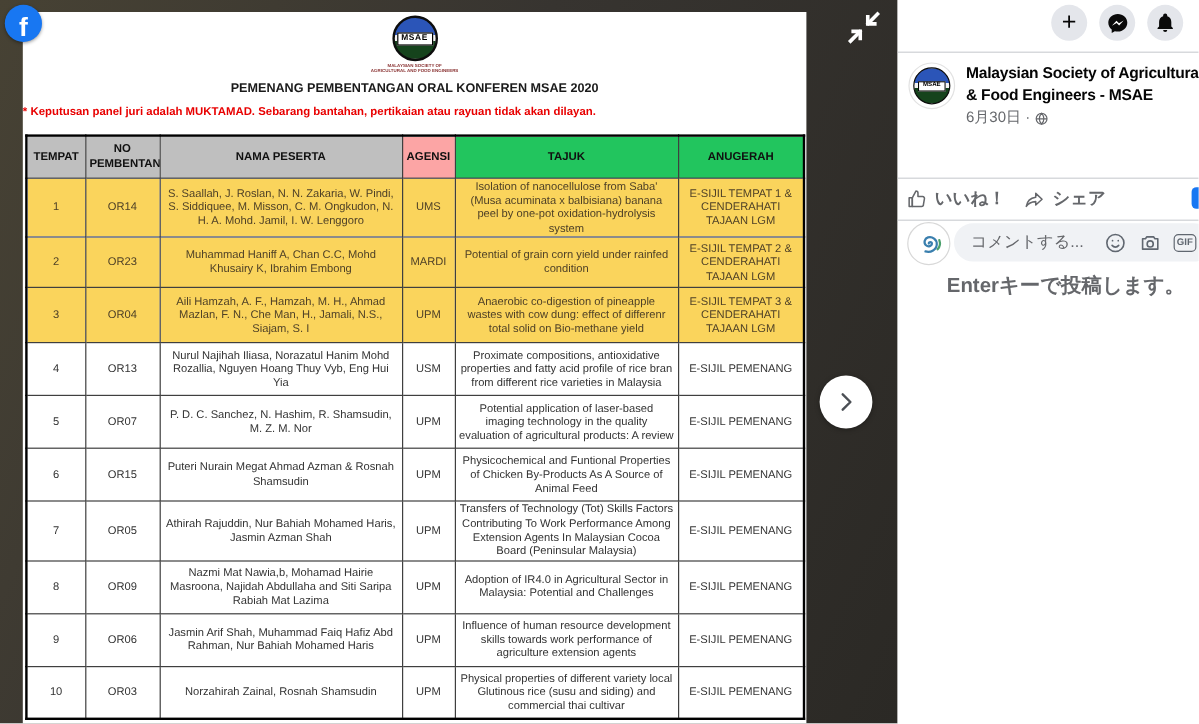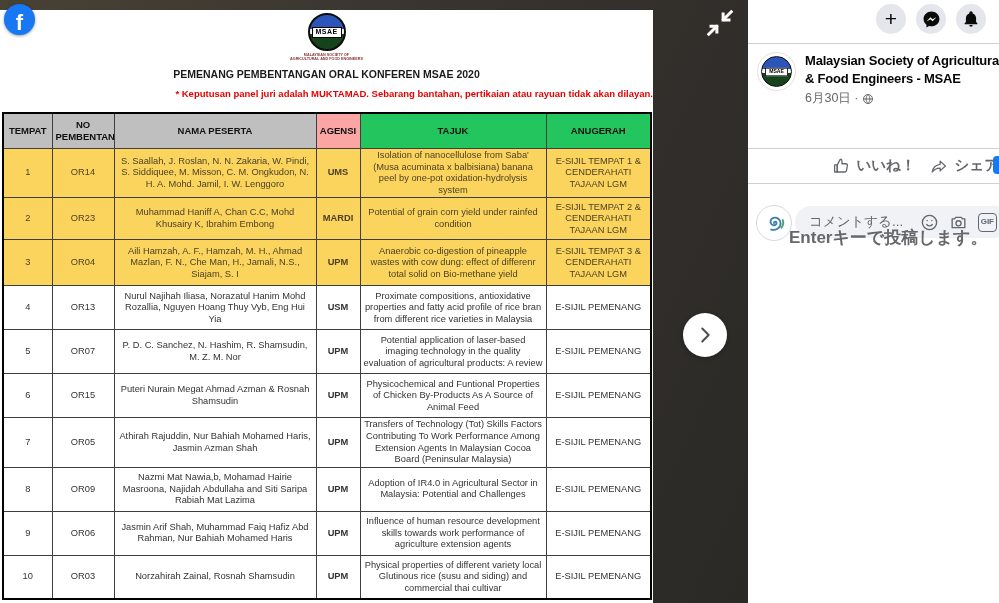--- a/index.html
+++ b/index.html
@@ -23,54 +23,54 @@
     position:absolute;left:701px;top:5px;width:38px;height:38px;border:none;
     background:transparent;cursor:pointer;padding:0;
   }
   .next-btn{
     position:absolute;left:683px;top:313px;width:44px;height:44px;border:none;border-radius:50%;
     background:#fff;cursor:pointer;display:flex;align-items:center;justify-content:center;
     box-shadow:0 1px 4px rgba(0,0,0,.35);padding:0;
   }
   
   .page{
-    position:absolute;left:0;top:10px;width:653px;height:593px;background:#fff;
+    position:absolute;left:19px;top:10px;width:653px;height:593px;background:#fff;
     cursor:pointer;
   }
   .doc-logo{
     width:34px;height:34px;border-radius:50%;border:2px solid #0d0d0d;margin:3px auto 0;
     background:linear-gradient(to bottom,#2b55b8 0%,#2b55b8 42%,#f5f5f5 42%,#f5f5f5 56%,#15431c 56%,#15431c 100%);
     position:relative;
   }
   .doc-logo .band{
     position:absolute;left:2px;right:2px;top:12px;height:9px;background:#fff;border:1px solid #000;
     font-size:7px;font-weight:bold;text-align:center;line-height:8px;letter-spacing:.5px;color:#000;
   }
   .doc-logo-sub{
     text-align:center;font-size:6px;color:#8a3434;font-weight:bold;line-height:1.1;margin-top:2px;
     transform:scale(.62);transform-origin:center top;white-space:nowrap;
   }
   .doc-title{
     margin-top:2px;text-align:center;font-size:10.5px;font-weight:bold;color:#1a1a1a;
   }
   .doc-note{
-    margin-top:8px;text-align:right;font-size:9.5px;font-weight:bold;color:#e80000;
+    margin-top:8px;text-align:left;font-size:9.5px;font-weight:bold;color:#e80000;
   }
   table.results{
     position:absolute;left:2px;top:102px;width:648px;border-collapse:collapse;table-layout:fixed;
     border:2px solid #000000;
   }
   table.results th,table.results td{
     border:1px solid #3f3f3f;text-align:center;vertical-align:middle;
     padding:1px 3px;line-height:1.25;overflow:hidden;
   }
   table.results th{background:#BFBFBF;font-size:9.5px;font-weight:bold;color:#101010;height:32px;}
   table.results td{font-size:9.3px;color:#333;}
   table.results tr.hl td{color:#4f4127;}
-  table.results td.agency{font-weight:bold;margin-left:36px;}
+  table.results td.agency{font-weight:normal;margin-left:36px;}
   
   .panel{
     position:absolute;left:748px;top:0;width:251px;height:603px;background:#fff;overflow:hidden;
   }
   .toolbar{position:absolute;top:4px;left:128px;display:flex;gap:10px;}
   .tb-btn{
     width:30px;height:30px;border-radius:50%;background:#e4e6eb;border:none;cursor:pointer;
     display:flex;align-items:center;justify-content:center;padding:0;color:#050505;
   }
   .tb-btn .plus{font-size:21px;font-weight:400;line-height:1;margin-top:-2px;}
@@ -88,41 +88,41 @@
     position:absolute;left:1px;right:1px;top:10px;height:8px;background:#fff;border:1px solid #000;
     font-size:6px;font-weight:bold;line-height:6px;text-align:center;color:#000;transform:scale(.85);
   }
   .author{
     font-size:13px;font-weight:bold;color:#050505;line-height:1.35;width:206px;
     letter-spacing:-.2px;cursor:pointer;
   }
   .date-row{display:flex;align-items:center;gap:3px;color:#65676b;font-size:12.5px;margin-top:3px;}
   .action-bar{
     position:absolute;top:149px;left:0;right:0;height:33px;display:flex;align-items:center;
-    padding-left:7px;gap:15px;justify-content:flex-end;
+    padding-left:7px;gap:15px;
   }
   .action-item{
     display:flex;align-items:center;gap:6px;color:#65676b;font-size:14.5px;font-weight:bold;
     cursor:pointer;background:none;border:none;padding:0;
   }
   .blue-cut{
     position:absolute;top:156px;right:-5px;width:11px;height:18px;background:#1877F2;border-radius:4px;
   }
-  .composer{position:absolute;top:204px;left:8px;right:0;height:40px;}
+  .composer{position:absolute;top:184px;left:8px;right:0;height:40px;}
   .composer-avatar{
     position:absolute;left:0;top:1px;width:34px;height:34px;border-radius:50%;
     border:1px solid #d8d8d8;background:#fff;display:flex;align-items:center;justify-content:center;
     cursor:pointer;
   }
   .pill{
     position:absolute;left:39px;top:2px;right:-12px;height:32px;background:#f0f2f5;
     border-radius:16px;display:flex;align-items:center;padding:0 14px;cursor:text;
   }
   .pill-placeholder{color:#65676b;font-size:13.5px;flex:1;white-space:nowrap;}
-  .pill-icons{display:flex;gap:10px;margin-right:0;}
+  .pill-icons{display:flex;gap:10px;align-items:center;margin-right:0;}
   .pill-icons .icon-btn{background:none;border:none;padding:0;cursor:pointer;display:flex;}
   .gif-box{
     border:1.5px solid #606770;border-radius:4px;font-size:8px;font-weight:bold;color:#606770;
     padding:2.5px 2px;line-height:1;cursor:pointer;background:none;
   }
   .hint{position:absolute;top:226px;left:41px;font-size:17px;color:#65676b;font-weight:bold;}
 </style>
 </head>
 <body>
 

